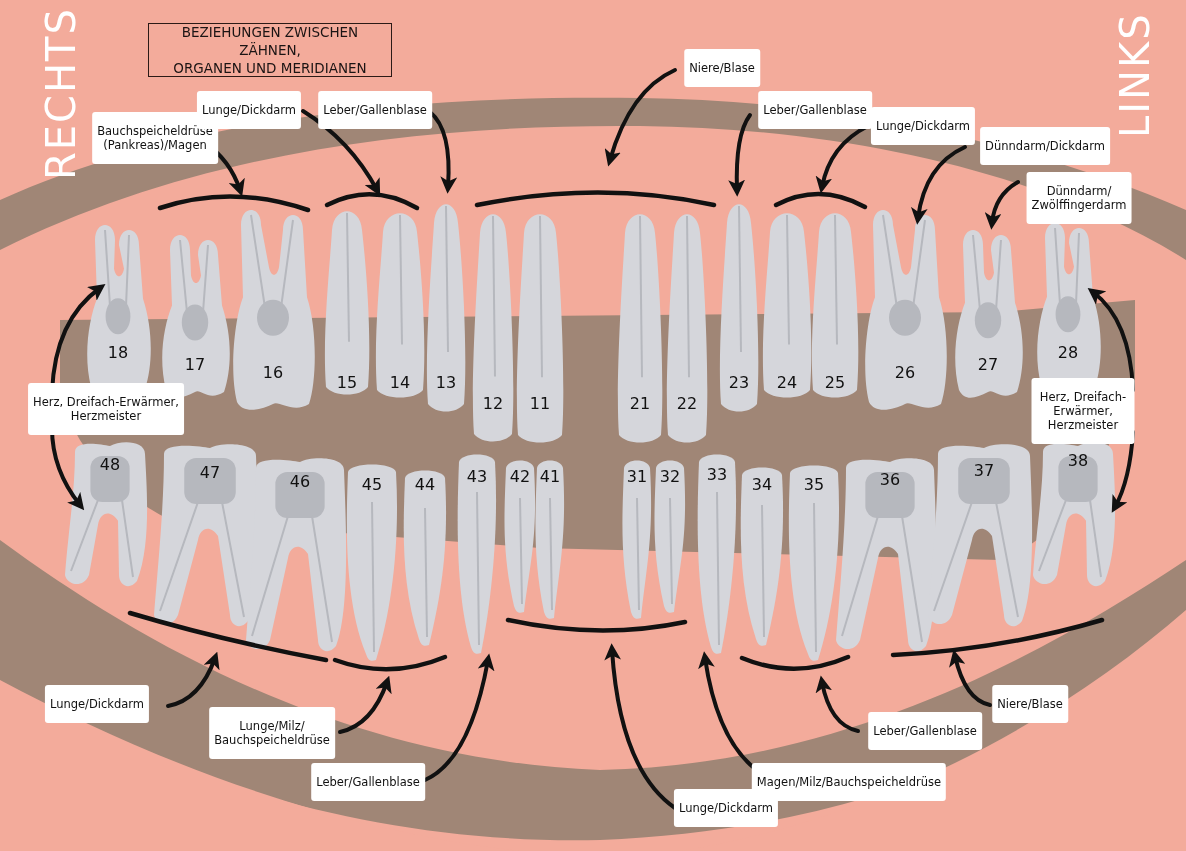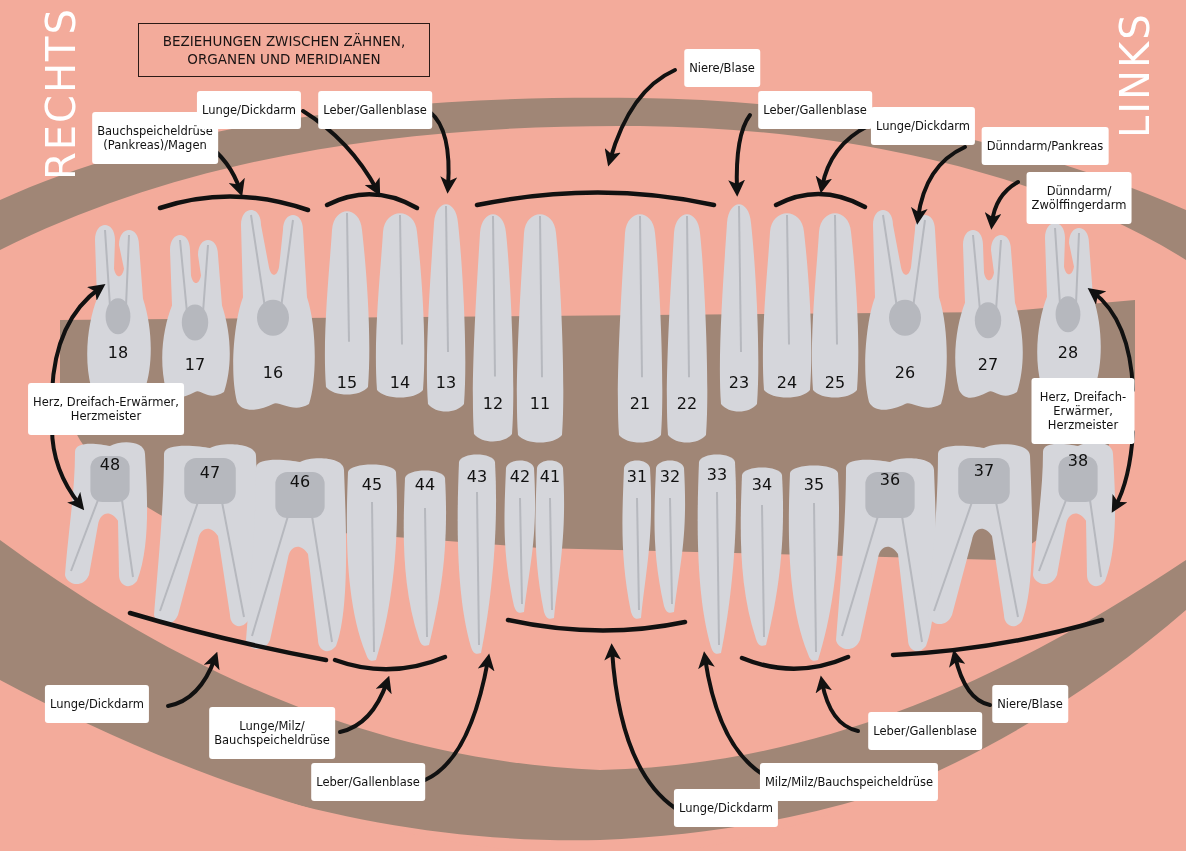--- a/index.html
+++ b/index.html
@@ -2,21 +2,21 @@
 <html><head>
 <meta charset="utf-8">
 <style>
   html, body { margin: 0; padding: 0; }
   body { width: 1186px; height: 851px; overflow: hidden; background: #f3ab9b; font-family: "DejaVu Sans", sans-serif; position: relative; }
   #stage { position: absolute; left: 0; top: 0; width: 1186px; height: 851px; }
   svg#art { position: absolute; left: 0; top: 0; }
   .side-label { position: absolute; color: #ffffff; font-family: "DejaVu Sans", sans-serif; font-size: 40px; font-weight: normal; letter-spacing: 2px; transform-origin: left top; white-space: nowrap; }
   #side-right { left: 38px; top: 180px; transform: rotate(-90deg); }
   #side-left { left: 1112px; top: 138px; transform: rotate(-90deg); }
-  .title-box { position: absolute; left: 138px; top: 23px; width: 292px; height: 54px; border: 1.5px solid #2b1a16; box-sizing: border-box; display: flex; align-items: center; justify-content: center; text-align: center; }
+  .title-box { position: absolute; left: 148px; top: 23px; width: 244px; height: 54px; border: 1.5px solid #2b1a16; box-sizing: border-box; display: flex; align-items: center; justify-content: center; text-align: center; }
   .title-box span { font-family: "DejaVu Sans", sans-serif; font-size: 13.5px; line-height: 18px; color: #1b1414; white-space: pre-line; }
   .lbl { position: absolute; background: #ffffff; color: #111; font-family: "DejaVu Sans", sans-serif; font-size: 11.5px; line-height: 14px; padding: 12px 5px; border-radius: 3px; text-align: center; white-space: pre-line; transform: translate(-50%, -50%); }
   .tn { font-family: "DejaVu Sans", sans-serif; font-size: 16px; fill: #111; text-anchor: middle; }
 </style>
 </head>
 <body>
 
 <div id="stage">
   <svg id="art" width="1186" height="851" viewBox="0 0 1186 851">
 
@@ -369,28 +369,28 @@
 ORGANEN UND MERIDIANEN</span>
   </div>
 
   <div class="lbl" style="left:155px;top:138px">Bauchspeicheldrüse
 (Pankreas)/Magen</div>
   <div class="lbl" style="left:249px;top:110px">Lunge/Dickdarm</div>
   <div class="lbl" style="left:375px;top:110px">Leber/Gallenblase</div>
   <div class="lbl" style="left:722px;top:68px">Niere/Blase</div>
   <div class="lbl" style="left:815px;top:110px">Leber/Gallenblase</div>
   <div class="lbl" style="left:923px;top:126px">Lunge/Dickdarm</div>
-  <div class="lbl" style="left:1045px;top:146px">Dünndarm/Pankreas</div>
+  <div class="lbl" style="left:1045px;top:146px">Dünndarm/Dickdarm</div>
   <div class="lbl" style="left:1079px;top:198px">Dünndarm/
 Zwölffingerdarm</div>
   <div class="lbl" style="left:106px;top:409px">Herz, Dreifach-Erwärmer,
 Herzmeister</div>
   <div class="lbl" style="left:1083px;top:411px">Herz, Dreifach-Erwärmer,
 Herzmeister</div>
   <div class="lbl" style="left:97px;top:704px">Lunge/Dickdarm</div>
   <div class="lbl" style="left:272px;top:733px">Lunge/Milz/
 Bauchspeicheldrüse</div>
   <div class="lbl" style="left:368px;top:782px">Leber/Gallenblase</div>
   <div class="lbl" style="left:726px;top:808px">Lunge/Dickdarm</div>
-  <div class="lbl" style="left:849px;top:782px">Milz/Milz/Bauchspeicheldrüse</div>
+  <div class="lbl" style="left:849px;top:782px">Magen/Milz/Bauchspeicheldrüse</div>
   <div class="lbl" style="left:925px;top:731px">Leber/Gallenblase</div>
   <div class="lbl" style="left:1030px;top:704px">Niere/Blase</div>
 </div>
 
 </body></html>

